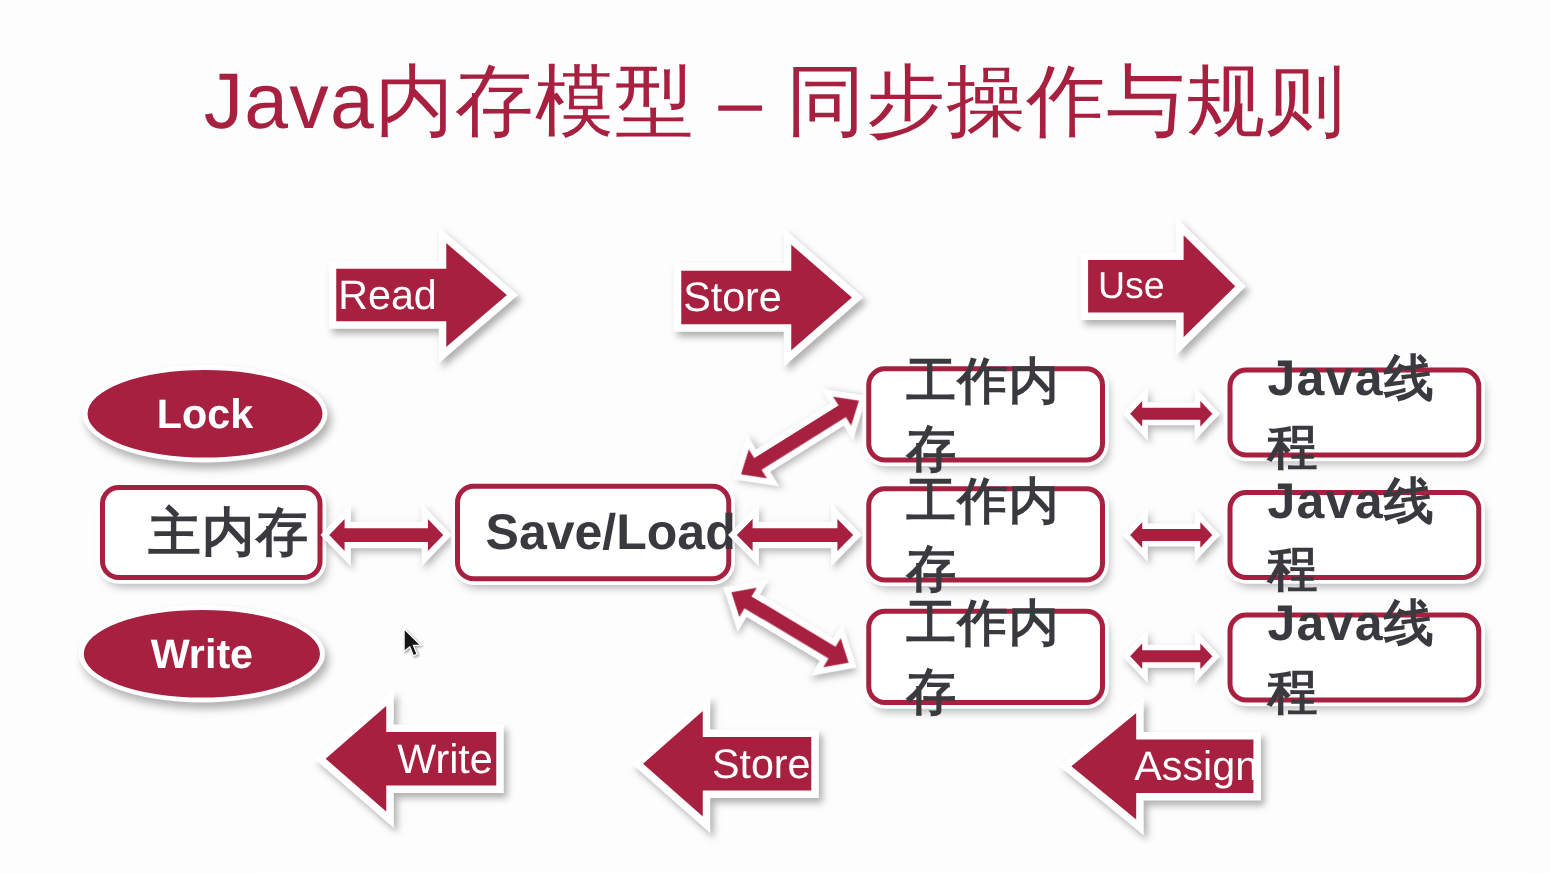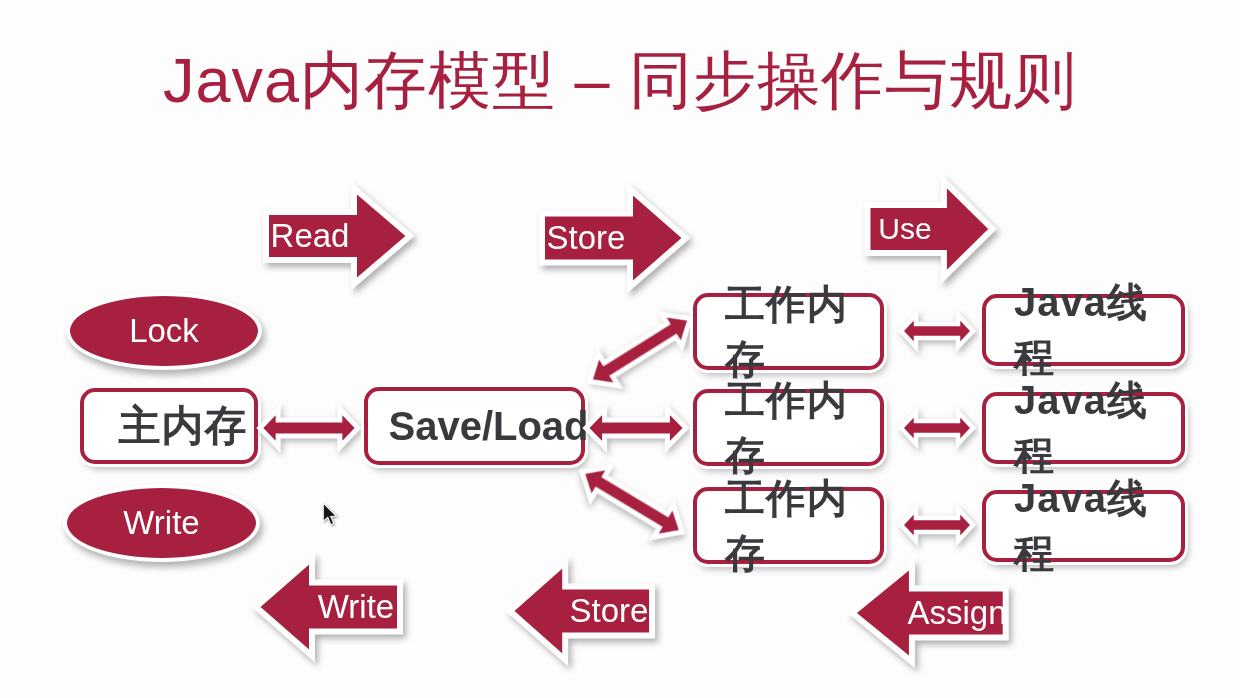--- a/index.html
+++ b/index.html
@@ -27,21 +27,21 @@
     box-shadow:0 0 0 3px #fff,3px 5px 7px rgba(0,0,0,.28);
     padding-left:28px;
   }
   .node.cn{font-size:40px;letter-spacing:1px;}
   .node.en{font-size:40px;text-align:right;}
   
   .ellipse{
     position:absolute;background:var(--accent);border:4px solid #fff;
     border-radius:50%;box-sizing:border-box;
     display:flex;align-items:center;justify-content:center;
-    color:var(--label-white);font-size:33px;font-weight:400;
+    color:var(--label-white);font-size:33px;font-weight:700;
     box-shadow:3px 5px 7px rgba(0,0,0,.30);
     text-align:right;
   }
   
   .arrow{position:absolute;color:var(--accent);}
   .arrow svg{
     position:absolute;left:0;top:0;width:100%;height:100%;overflow:visible;
     filter:drop-shadow(3px 4px 3px rgba(0,0,0,.30));
   }
   .arrow .lbl{

